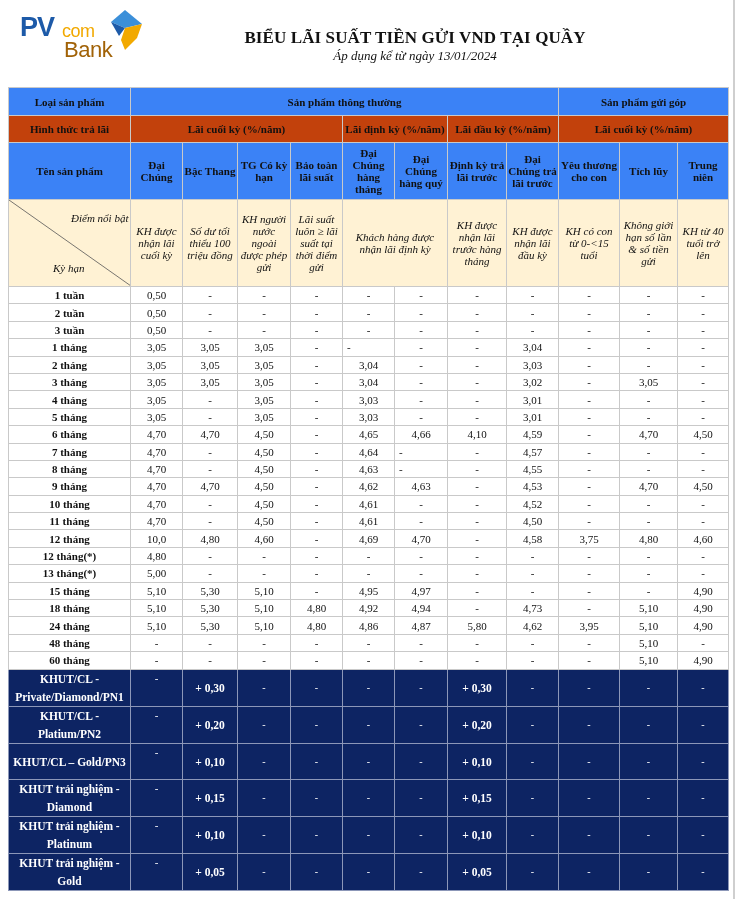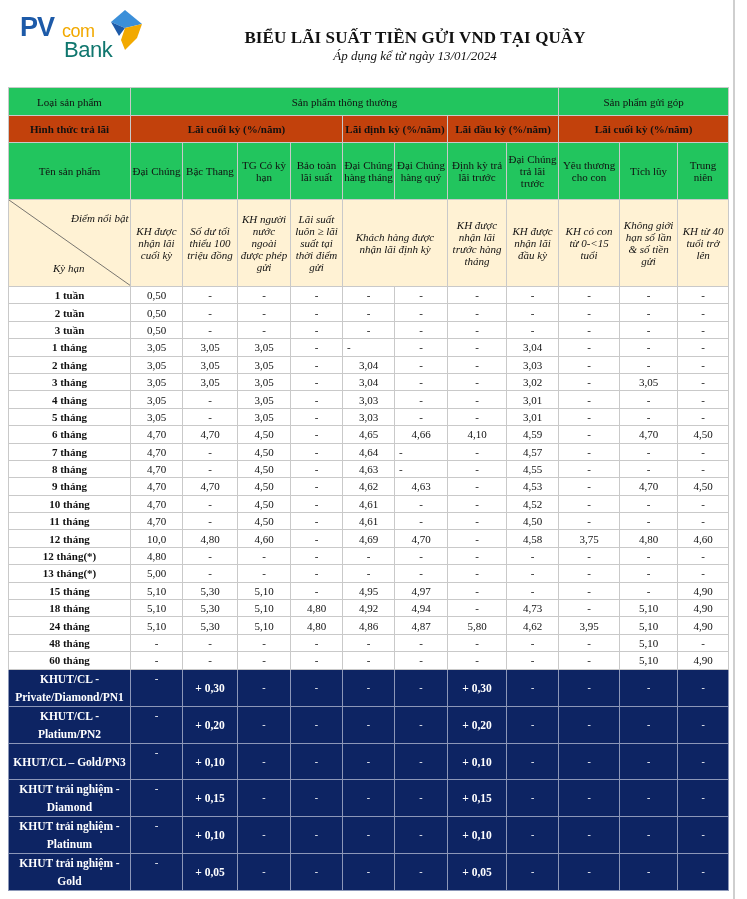--- a/index.html
+++ b/index.html
@@ -4,28 +4,28 @@
 <style>
   html, body { margin: 0; padding: 0; }
   body {
     width: 747px; height: 899px; background: #ffffff; position: relative; overflow: hidden;
     font-family: "Liberation Serif", "DejaVu Serif", serif; color: #111;
   }
   .page-edge { position: absolute; left: 733px; top: 0; width: 2px; height: 899px; background: #cfcfcf; }
   .logo { position: absolute; left: 14px; top: 6px; width: 120px; height: 60px; }
   .logo .pv { position: absolute; left: 6px; top: 6px; font-family: "Liberation Sans", "DejaVu Sans", sans-serif; font-weight: bold; font-size: 27px; color: #1d5aa8; letter-spacing: -1px; }
   .logo .com { position: absolute; left: 48px; top: 15px; font-family: "Liberation Sans", "DejaVu Sans", sans-serif; font-size: 18px; color: #f2a900; letter-spacing: -0.5px; }
-  .logo .bank { position: absolute; left: 50px; top: 31px; font-family: "Liberation Sans", "DejaVu Sans", sans-serif; font-size: 22px; color: #0f766e; letter-spacing: -0.5px; }
+  .logo .bank { position: absolute; left: 50px; top: 31px; font-family: "Liberation Sans", "DejaVu Sans", sans-serif; font-size: 22px; color: #a16207; letter-spacing: -0.5px; }
   .logo svg { position: absolute; left: 93px; top: 4px; }
   .title { position: absolute; left: 200px; top: 28px; width: 430px; text-align: center; font-weight: bold; font-size: 17px; letter-spacing: 0.1px; }
   .subtitle { position: absolute; left: 200px; top: 48px; width: 430px; text-align: center; font-style: italic; font-size: 13px; }
 
   table.rates { position: absolute; left: 8px; top: 87px; border-collapse: collapse; table-layout: fixed; width: 720px; font-size: 11px; }
   table.rates td { border: 1px solid #c9c9c9; text-align: center; vertical-align: middle; padding: 0 1px; line-height: 12px; overflow: hidden; }
-  .y { background: #22c55e; font-weight: normal; }
+  .y { background: #3b82f6; font-weight: bold; }
   .w { background: #c2410c; font-weight: bold; }
   .f { background: #fff2d4; font-style: italic; font-size: 11px; }
   tr.h1 td { height: 27px; }
   tr.h2 td { height: 26px; }
   tr.h3 td { height: 56px; text-align: center; }
   tr.feat td { height: 86px; }
   tr.data td { height: 16.4px; line-height: 12px; background: #fff; }
   tr.data td.term { font-weight: bold; }
   tr.data td.bold { font-weight: normal; }
   tr.data td.left { text-align: left; padding-left: 4px; }

